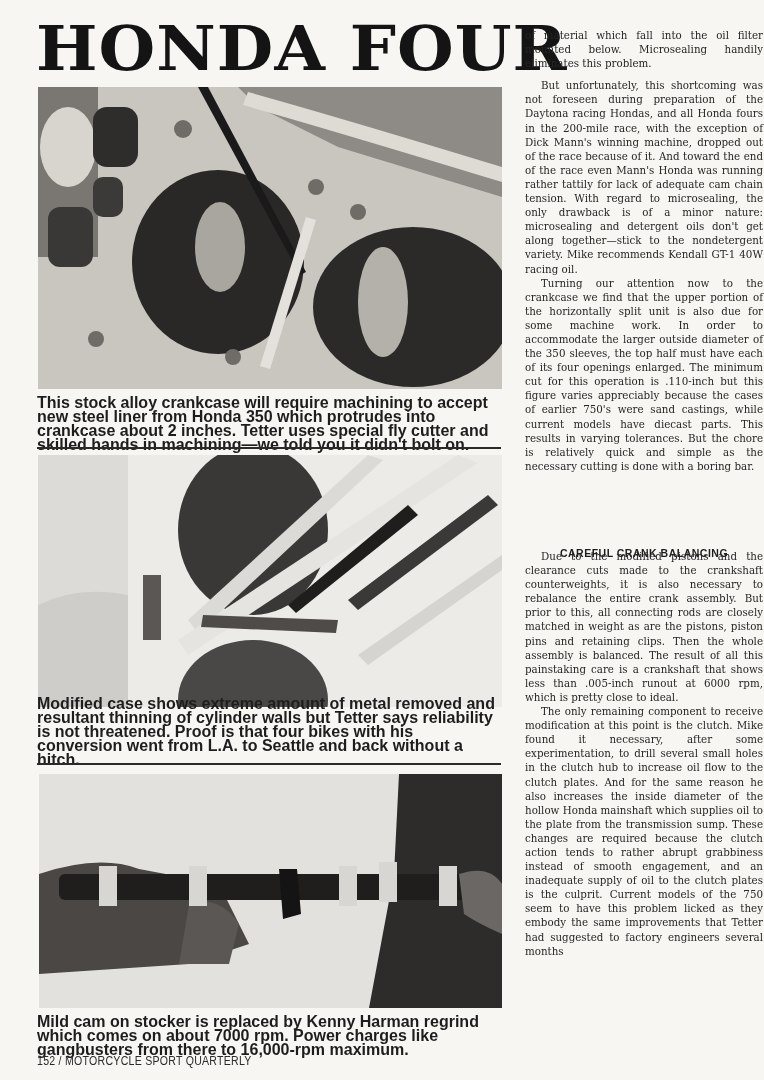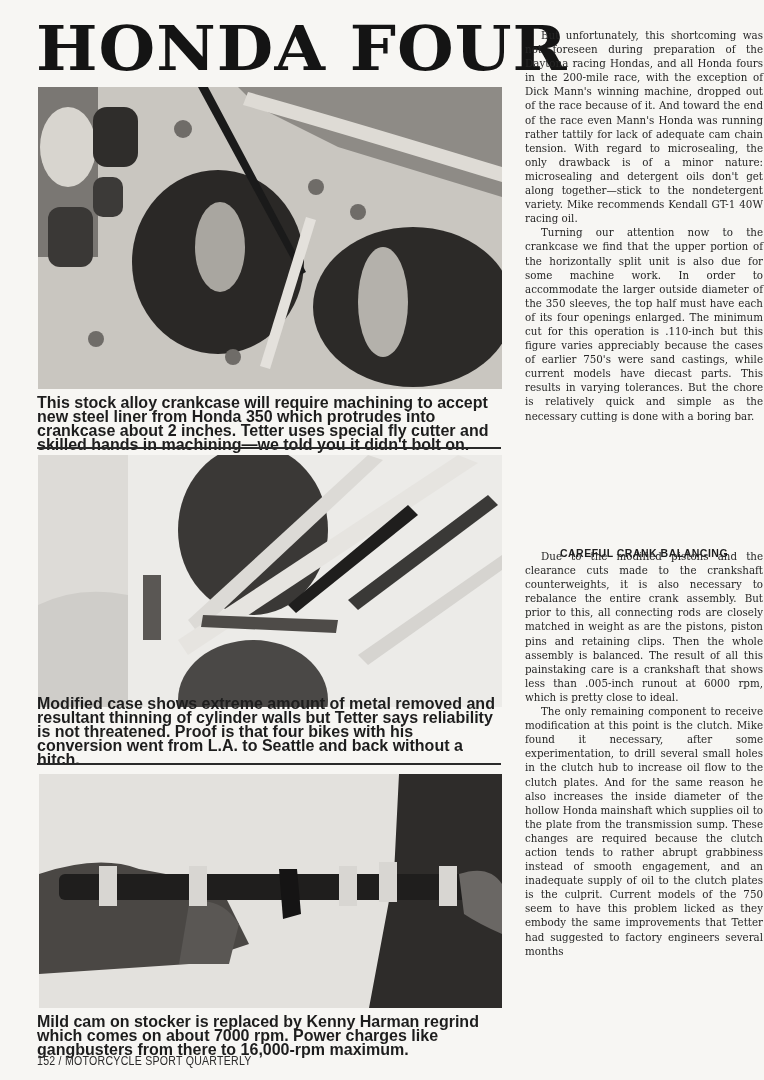--- a/index.html
+++ b/index.html
@@ -112,20 +112,21 @@
     <rect x="400" y="92" width="18" height="40" fill="#d8d6d2"></rect>
     <path d="M240 95 L258 95 L262 140 L244 145 Z" fill="#151414"></path>
     <path d="M420 100 Q450 90 463 110 L463 160 Q440 150 425 140 Z" fill="#6a6764"></path>
   </svg>
 </div>
 <div class="caption" style="top:1015px;">
   <p>Mild cam on stocker is replaced by Kenny Harman regrind which comes on about 7000 rpm. Power charges like gangbusters from there to 16,000-rpm maximum.</p>
 </div>
 
 <div class="col" style="top:28px;">
+  <p style="margin-bottom:8px;">of material which fall into the oil filter mounted below. Microsealing handily eliminates this problem.</p>
   <p class="indent">But unfortunately, this shortcoming was not foreseen during preparation of the Daytona racing Hondas, and all Honda fours in the 200-mile race, with the exception of Dick Mann's winning machine, dropped out of the race because of it. And toward the end of the race even Mann's Honda was running rather tattily for lack of adequate cam chain tension. With regard to microsealing, the only drawback is of a minor nature: microsealing and detergent oils don't get along together—stick to the nondetergent variety. Mike recommends Kendall GT-1 40W racing oil.</p>
   <p class="indent">Turning our attention now to the crankcase we find that the upper portion of the horizontally split unit is also due for some machine work. In order to accommodate the larger outside diameter of the 350 sleeves, the top half must have each of its four openings enlarged. The minimum cut for this operation is .110-inch but this figure varies appreciably because the cases of earlier 750's were sand castings, while current models have diecast parts. This results in varying tolerances. But the chore is relatively quick and simple as the necessary cutting is done with a boring bar.</p>
 </div>
 
 <div class="subhead">CAREFUL CRANK BALANCING</div>
 
 <div class="col" style="top:549px;">
   <p class="indent">Due to the modified pistons and the clearance cuts made to the crankshaft counterweights, it is also necessary to rebalance the entire crank assembly. But prior to this, all connecting rods are closely matched in weight as are the pistons, piston pins and retaining clips. Then the whole assembly is balanced. The result of all this painstaking care is a crankshaft that shows less than .005-inch runout at 6000 rpm, which is pretty close to ideal.</p>
   <p class="indent">The only remaining component to receive modification at this point is the clutch. Mike found it necessary, after some experimentation, to drill several small holes in the clutch hub to increase oil flow to the clutch plates. And for the same reason he also increases the inside diameter of the hollow Honda mainshaft which supplies oil to the plate from the transmission sump. These changes are required because the clutch action tends to rather abrupt grabbiness instead of smooth engagement, and an inadequate supply of oil to the clutch plates is the culprit. Current models of the 750 seem to have this problem licked as they embody the same improvements that Tetter had suggested to factory engineers several months</p>
 </div>

